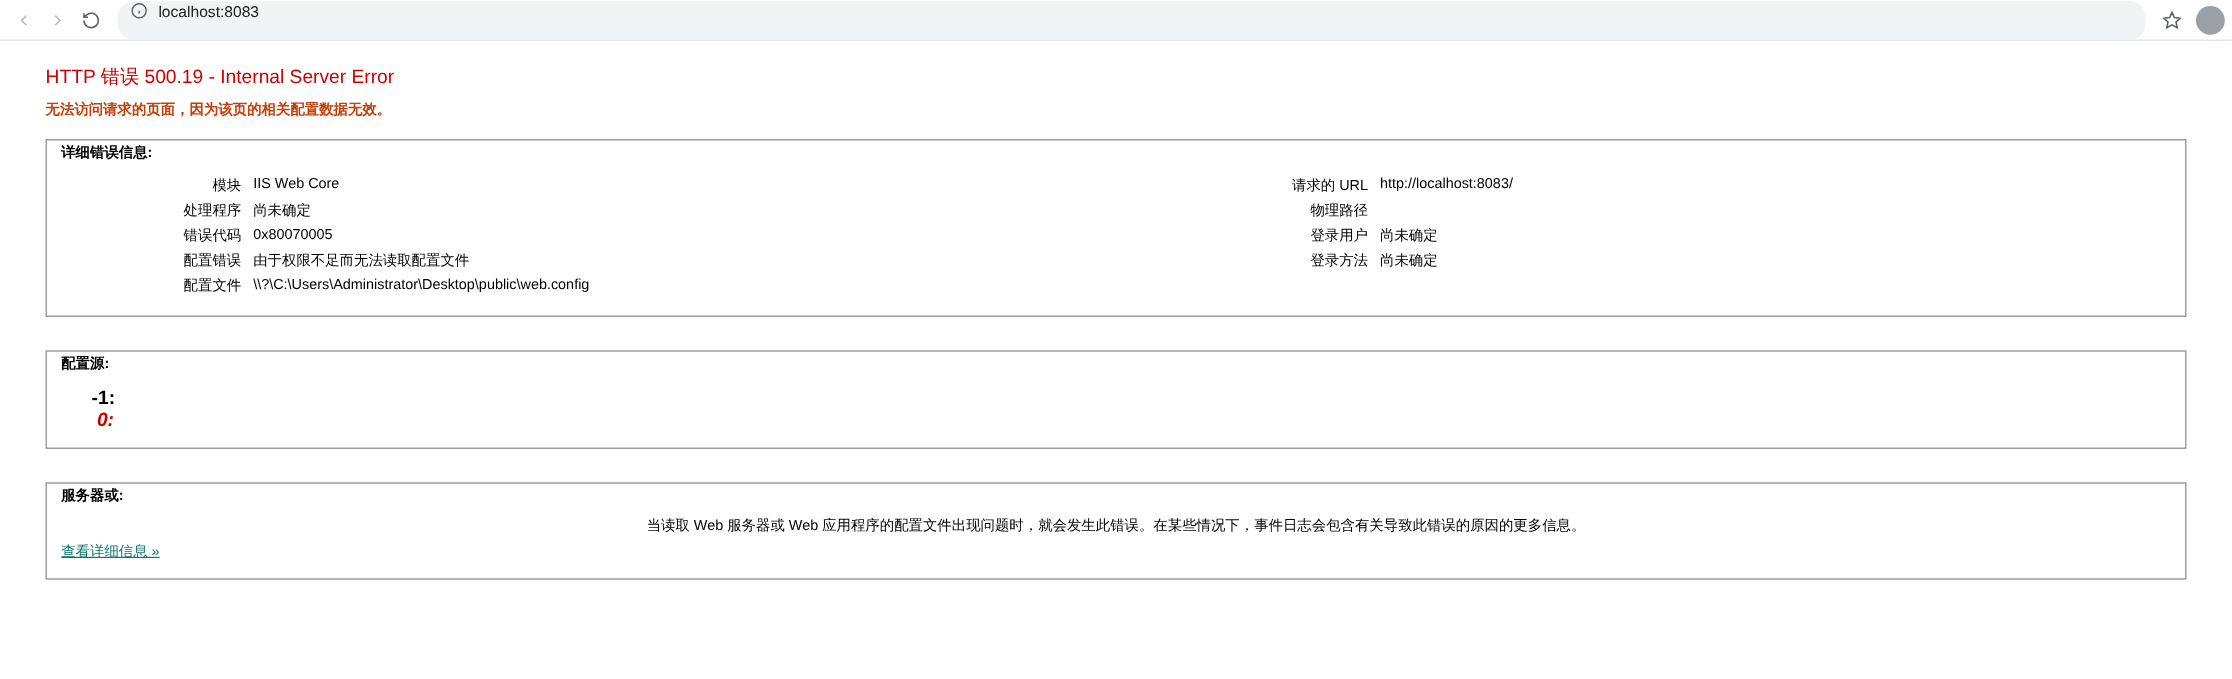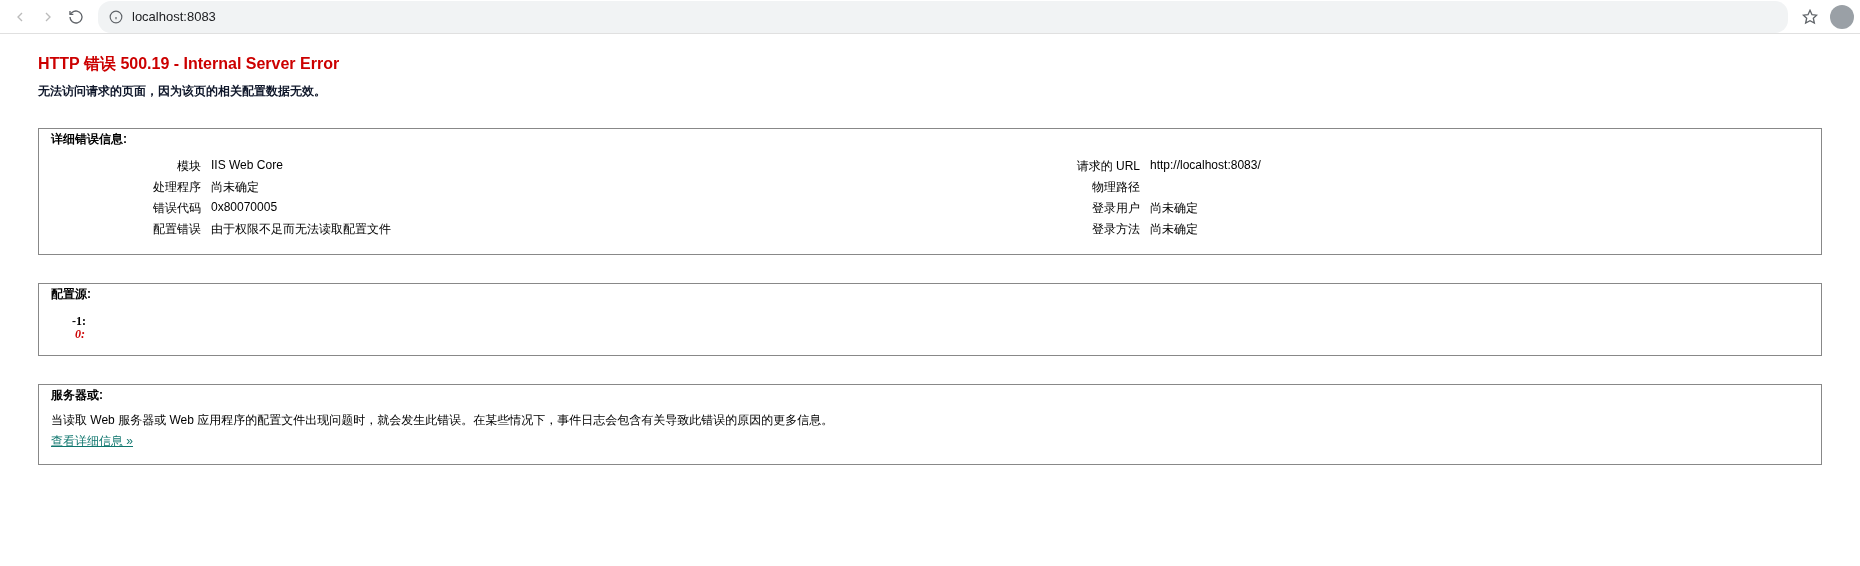--- a/index.html
+++ b/index.html
@@ -23,21 +23,21 @@
       cursor: pointer;
       border-radius: 14px;
     }
     .nav-icon.disabled { color: #bbb; cursor: default; }
     .nav-icon svg { width: 16px; height: 16px; }
     
     .url-bar {
       flex: 1;
       height: 26px;
       display: flex;
-      align-items: center;
+      align-items: flex-end;
       margin: 0 8px;
       padding: 16px 10px;
       background: #f1f3f4;
       border-radius: 13px;
       color: #202124;
       font-size: 13px;
     }
     .url-info-icon {
       width: 16px;
       height: 16px;
@@ -67,29 +67,29 @@
       border-radius: 50%;
       margin-left: 6px;
     }
     
     .content {
       padding: 20px 38px;
     }
     
     h3.error-title {
       font-size: 16px;
-      font-weight: bold;
+      font-weight: normal;
       color: #cc0000;
       margin-bottom: 8px;
     }
     h4.error-sub {
       font-size: 12px;
       font-weight: bold;
-      color: #0f172a;
-      margin-bottom: 28px;
+      color: #c2410c;
+      margin-bottom: 16px;
     }
     
     fieldset {
       border: 1px solid #888;
       padding: 2px 12px 14px 12px;
       margin-bottom: 28px;
       width: 100%;
     }
     fieldset h4 {
       font-size: 12px;
@@ -115,28 +115,28 @@
     .details-col td {
       text-align: left;
       padding: 2px 0;
       vertical-align: top;
     }
     
     .config-source {
       padding: 4px 0 0 12px;
     }
     .config-source pre {
-      font-family: Liberation Serif, serif;
-      font-size: 12px;
+      font-family: Liberation Sans, sans-serif;
+      font-size: 16px;
       line-height: 1.1;
     }
     .ln-neg { color: #000; font-weight: bold; }
     .ln-zero { color: #cc0000; font-style: italic; font-weight: bold; }
     
-    .more-info p { margin-bottom: 4px; }
+    .more-info p { margin-bottom: 4px; text-align: center; }
     .more-info a { color: #0f766e; text-decoration: underline; }
   </style>
 </head>
 <body>
 
 <div class="browser-bar">
   <div class="nav-icon disabled">
     <svg viewBox="0 0 24 24" fill="none" stroke="currentColor" stroke-width="2">
         <polyline points="15 18 9 12 15 6"></polyline>
       </svg>
@@ -189,20 +189,24 @@
                 <td>尚未确定</td>
               </tr>
           <tr>
                 <th>错误代码</th>
                 <td>0x80070005</td>
               </tr>
           <tr>
                 <th>配置错误</th>
                 <td>由于权限不足而无法读取配置文件</td>
               </tr>
+          <tr>
+                <th>配置文件</th>
+                <td>\\?\C:\Users\Administrator\Desktop\public\web.config</td>
+              </tr>
         </tbody>
           </table>
       </div>
       <div class="details-col right">
         <table>
           <tbody>
               <tr>
                 <th>请求的 URL</th>
                 <td>http://localhost:8083/</td>
               </tr>

